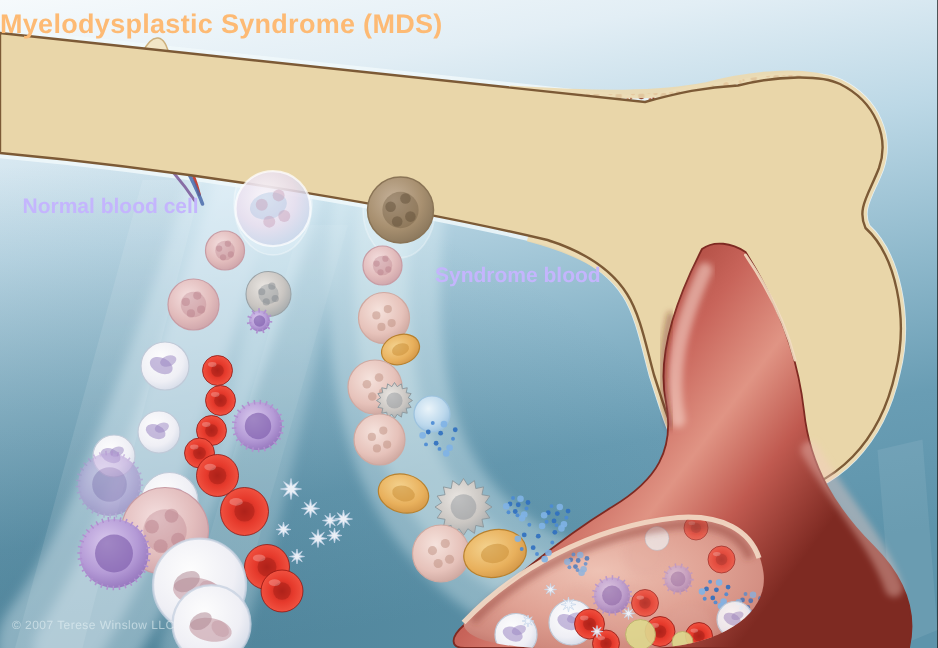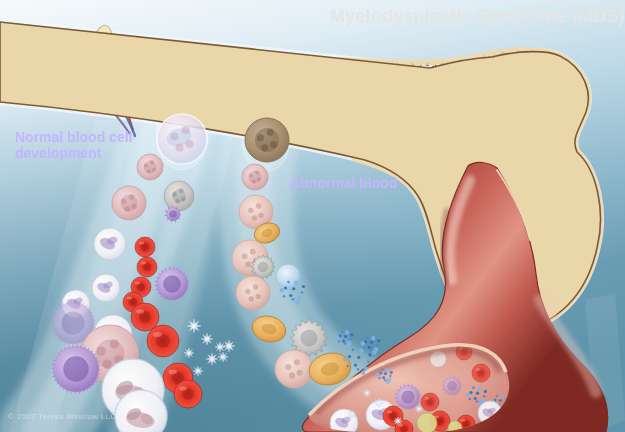--- a/index.html
+++ b/index.html
@@ -1,21 +1,21 @@
 <!DOCTYPE html>
 <html><head>
 <meta charset="utf-8">
 <style>
   html,body{margin:0;padding:0;background:#222;}
   .stage{position:relative;width:625px;height:432px;overflow:hidden;
          font-family:"Liberation Sans","DejaVu Sans",sans-serif;}
   .stage svg{position:absolute;left:0;top:0;}
   .lbl{position:absolute;color:#c4b5fd;font-size:14px;font-weight:600;line-height:1.14;}
-  .title{position:absolute;left:0;right:0;top:6px;text-align:right;
-         font-size:18px;font-weight:bold;color:#e5e5e5;letter-spacing:.2px;}
+  .title{position:absolute;left:0;right:0;top:6px;text-align:left;
+         font-size:18px;font-weight:bold;color:#fdba74;letter-spacing:.2px;}
   .copyright{position:absolute;left:8px;top:412px;font-size:8px;
          color:rgba(235,245,248,.55);letter-spacing:.3px;}
 </style>
 </head>
 <body>
 
 <div class="stage">
 
 <svg id="art" width="625" height="432" viewBox="0 0 625 432">
   <defs>
@@ -731,22 +731,21 @@
           <ellipse cx="135.8" cy="410.8" rx="7.8" ry="5.2" fill="#b08a96" opacity="0.55" transform="rotate(-30 141 416)"></ellipse>
           <ellipse cx="147.5" cy="414.7" rx="6.5" ry="4.68" fill="#c49aa4" opacity="0.5" transform="rotate(40 141 416)"></ellipse>
         </g>
       </g>
 </svg>
 
 <div class="title">Myelodysplastic Syndrome (MDS)</div>
 
 <div class="lbl" style="left:15px;top:130px">
   <div>Normal blood cell</div>
-  <div>development</div>
 </div>
 
 <div class="lbl" style="left:290px;top:176px">
-  <div>Abnormal blood</div>
+  <div>Syndrome blood</div>
 </div>
 
 <div class="copyright">© 2007 Terese Winslow LLC</div>
 
 </div>
 
 </body></html>

